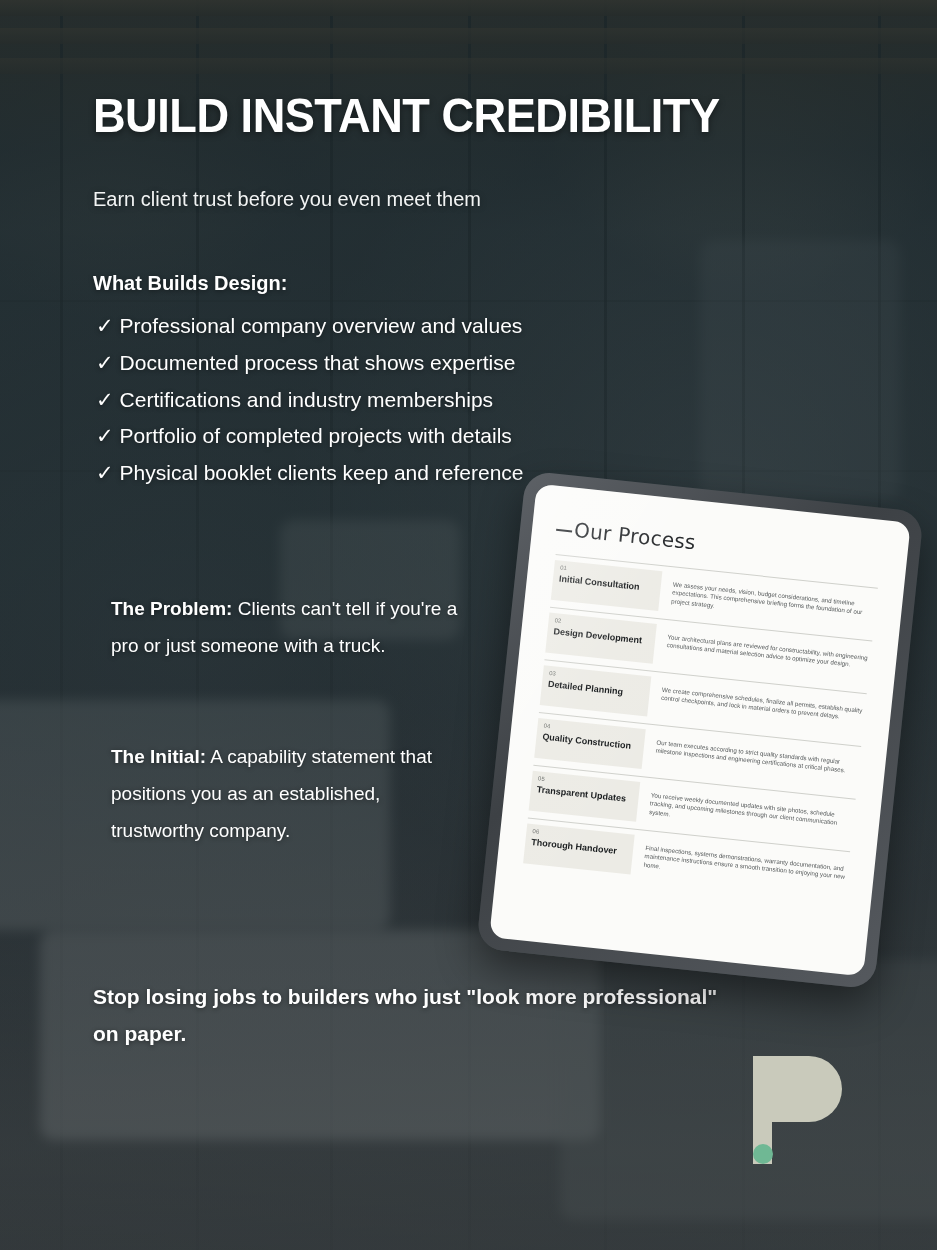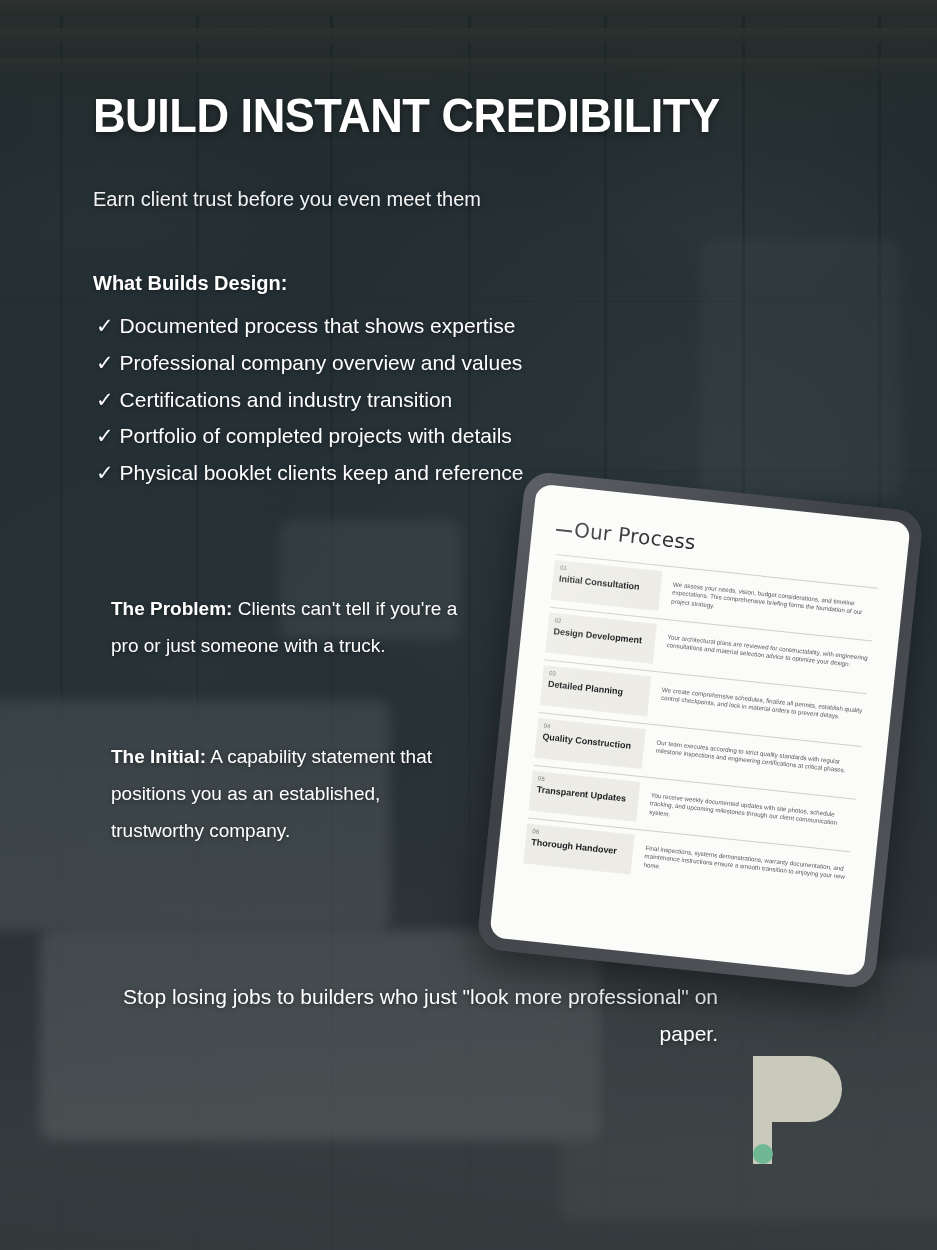--- a/index.html
+++ b/index.html
@@ -92,23 +92,22 @@
     font-size:19px; line-height:37px; font-weight:400;
     text-shadow:0 1px 5px rgba(0,0,0,0.45);
   }
   .para b { font-weight:bold; }
   .p-problem { top:590px; }
   .p-solution { top:738px; }
 
   .closing {
     position:absolute; left:93px;
     width:625px;
-    font-size:21px; line-height:37px; font-weight:normal;
+    font-size:21px; line-height:37px; font-weight:bold;
     text-shadow:0 1px 5px rgba(0,0,0,0.45);
-    text-align:right;
   }
   .c-1 { top:978px; }
   .c-2 { top:1089px; }
 
   
   .logo {
     position:absolute; right:84px; bottom:86px;
     width:100px; height:108px;
   }
   .logo .bar {
@@ -212,23 +211,23 @@
   </div>
   <div class="overlay"></div>
 
   <div class="content">
 
     <h1 class="headline">BUILD INSTANT CREDIBILITY</h1>
     <div class="subhead">Earn client trust before you even meet them</div>
 
     <div class="trust-title">What Builds Design:</div>
     <ul class="trust-list">
+      <li><span class="chk">✓</span><span>Professional company overview and values</span></li>
       <li><span class="chk">✓</span><span>Documented process that shows expertise</span></li>
-      <li><span class="chk">✓</span><span>Professional company overview and values</span></li>
-      <li><span class="chk">✓</span><span>Certifications and industry transition</span></li>
+      <li><span class="chk">✓</span><span>Certifications and industry memberships</span></li>
       <li><span class="chk">✓</span><span>Portfolio of completed projects with details</span></li>
       <li><span class="chk">✓</span><span>Physical booklet clients keep and reference</span></li>
     </ul>
 
     <p class="para p-problem">
       <b>The Problem:</b><span> Clients can't tell if you're a pro or just someone with a truck.</span>
     </p>
 
     <p class="para p-solution">
       <b>The Initial:</b><span> A capability statement that positions you as an established, trustworthy company.</span>

